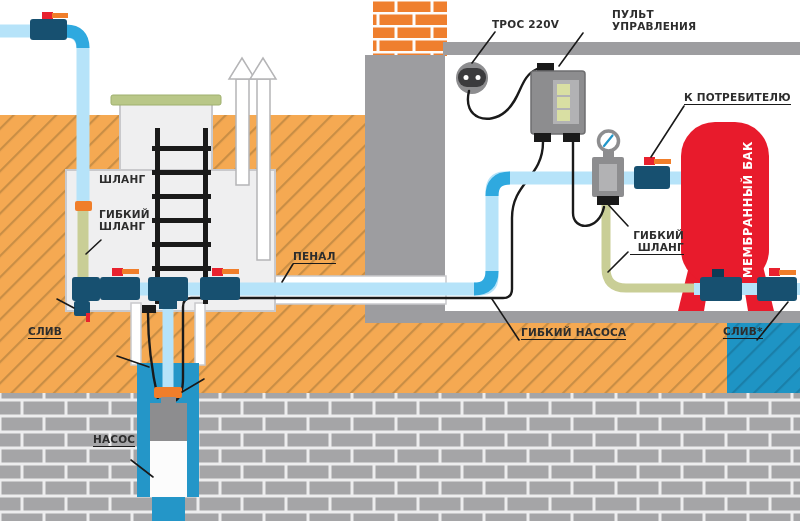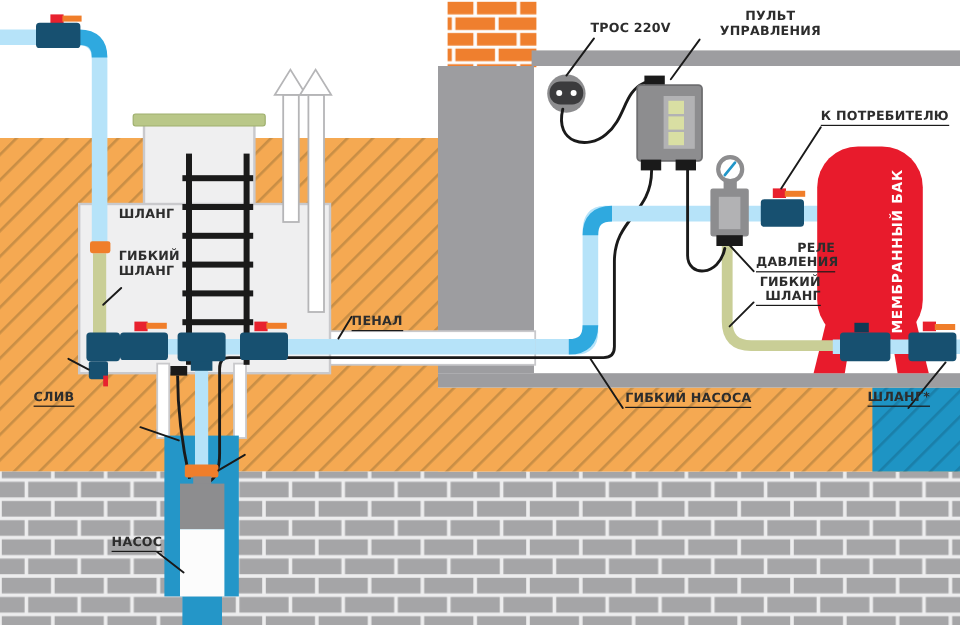--- a/index.html
+++ b/index.html
@@ -215,23 +215,22 @@
     <path d="M684,106 L651,157"></path>
     <path d="M628,226 L604,200"></path>
     <path d="M628,252 L608,272"></path>
     <path d="M757,340 L788,302"></path>
   </g>
 </svg>
 
   <div class="lbl" style="left:99px;top:173px;">ШЛАНГ</div>
   <div class="lbl wrap" style="left:99px;top:208px;width:54px;">ГИБКИЙ ШЛАНГ</div>
   <div class="lbl ul" style="left:28px;top:284px;margin-top:41px;">СЛИВ</div>
-  <div class="lbl ul" style="left:93px;top:446px;">НАСОС</div>
-  <div class="lbl ul" style="left:293px;top:250px;margin-top:12px;">ПЕНАЛ</div>
+  <div class="lbl ul" style="left:93px;top:433px;">НАСОС</div>
+  <div class="lbl ul" style="left:293px;top:250px;">ПЕНАЛ</div>
   <div class="lbl ul" style="left:521px;top:326px;">ГИБКИЙ НАСОСА</div>
   <div class="lbl" style="left:492px;top:18px;">ТРОС 220V</div>
-  <div class="lbl wrap" style="left:596px;top:8px;width:92px;text-align:center;">ПУЛЬТ УПРАВЛЕНИЯ</div>
+  <div class="lbl wrap" style="left:612px;top:8px;width:92px;">ПУЛЬТ УПРАВЛЕНИЯ</div>
   <div class="lbl ul" style="left:684px;top:91px;">К ПОТРЕБИТЕЛЮ</div>
-  <div class="lbl ul wrap" style="left:630px;top:201px;width:66px;">РЕЛЕ ДАВЛЕНИЯ</div>
   <div class="lbl ul wrap" style="left:630px;top:229px;width:54px;">ГИБКИЙ ШЛАНГ</div>
-  <div class="lbl ul" style="left:723px;top:325px;">ШЛАНГ*</div>
+  <div class="lbl ul" style="left:723px;top:325px;">СЛИВ*</div>
   <div class="tank-text">МЕМБРАННЫЙ БАК</div>
 </div>
 
 </body></html>

